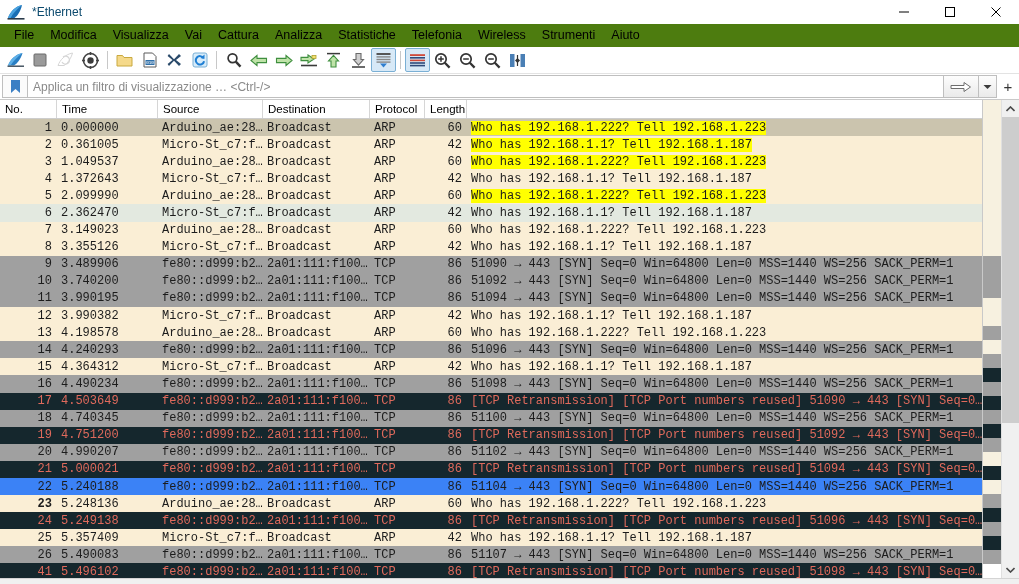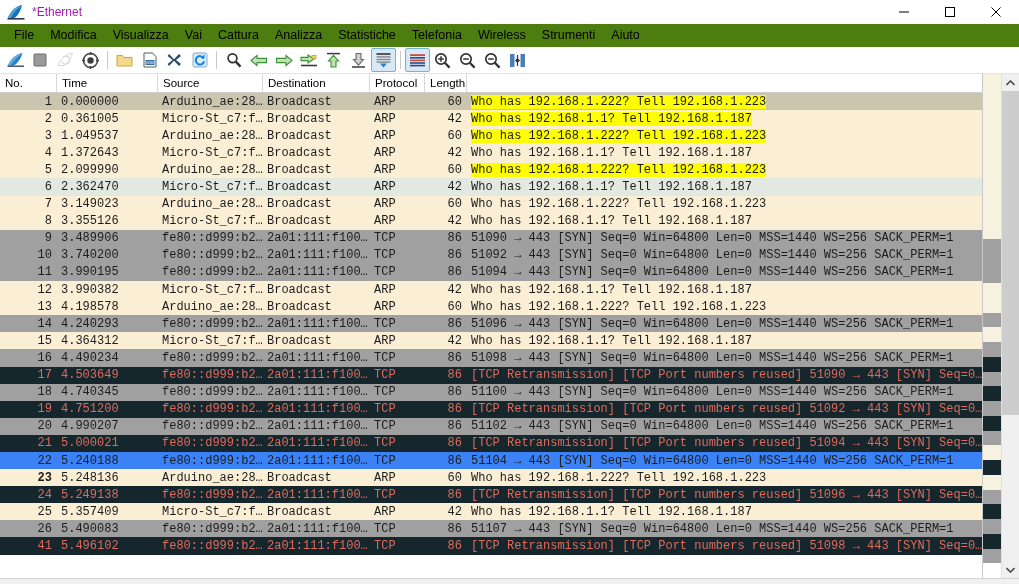--- a/index.html
+++ b/index.html
@@ -25,21 +25,21 @@
     display: flex; align-items: center;
     position: relative;
   }
   .title-icon {
     width: 18px; height: 16px;
     margin-left: 7px; margin-right: 7px;
     position: relative;
   }
   .title-icon svg { display:block; }
   .title-text {
-    font-size: 12px; color: #a21caf;
+    font-size: 12px; color: #0c4a6e;
     font-family: "Liberation Sans", sans-serif;
     letter-spacing: 0px;
   }
   .wincontrols {
     position: absolute; right: 0; top: 0;
     height: 24px; display: flex;
   }
   .wc {
     width: 46px; height: 24px;
     display: flex; align-items: center; justify-content: center;
@@ -401,20 +401,43 @@
       <div class="tb">
         <svg width="17" height="15" viewBox="0 0 17 15" style="">
         <rect x="1" y="1" width="4.5" height="13" fill="#4a7fb5"></rect>
         <rect x="11.5" y="1" width="4.5" height="13" fill="#4a7fb5"></rect>
         <line x1="8.5" y1="2" x2="8.5" y2="13" stroke="#333" stroke-width="1.2"></line>
         <path d="M6 7.5 L8 5.6 V9.4 Z M11 7.5 L9 5.6 V9.4 Z" fill="#333"></path>
         </svg>
       </div>
     </div>
 
+  <div class="filterbar">
+    <div class="filter-bookmark">
+      <svg width="11" height="15" viewBox="0 0 11 15">
+        <path d="M1 1 H10 V14 L5.5 10 L1 14 Z" fill="#3b7fc4"></path>
+      </svg>
+    </div>
+    <div class="filter-input">
+      <span>Applica un filtro di visualizzazione … &lt;Ctrl-/&gt;</span>
+    </div>
+    <div class="filter-go">
+      <svg width="22" height="12" viewBox="0 0 22 12">
+        <path d="M1 4.5 H14 V1.5 L20.5 6 L14 10.5 V7.5 H1 Z" fill="#ffffff" stroke="#6d6d6d" stroke-width="1"></path>
+      </svg>
+    </div>
+    <div class="filter-drop">
+      <svg width="9" height="6" viewBox="0 0 9 6">
+          <path d="M0.5 1 L4.5 5 L8.5 1 Z" fill="#3a3a3a"></path>
+        </svg>
+    </div>
+    <div class="filter-plus">
+      <span>+</span>
+    </div>
+  </div>
 
   <div class="listwrap">
     <div class="listcol">
       <div class="hdr" id="hdr">
           <div class="hc" style="width: 57px;">No.</div>
           <div class="hc" style="width: 101px;">Time</div>
           <div class="hc" style="width: 105px;">Source</div>
           <div class="hc" style="width: 107px;">Destination</div>
           <div class="hc" style="width: 55px;">Protocol</div>
           <div class="hc" style="width: 42px;">Length</div>

